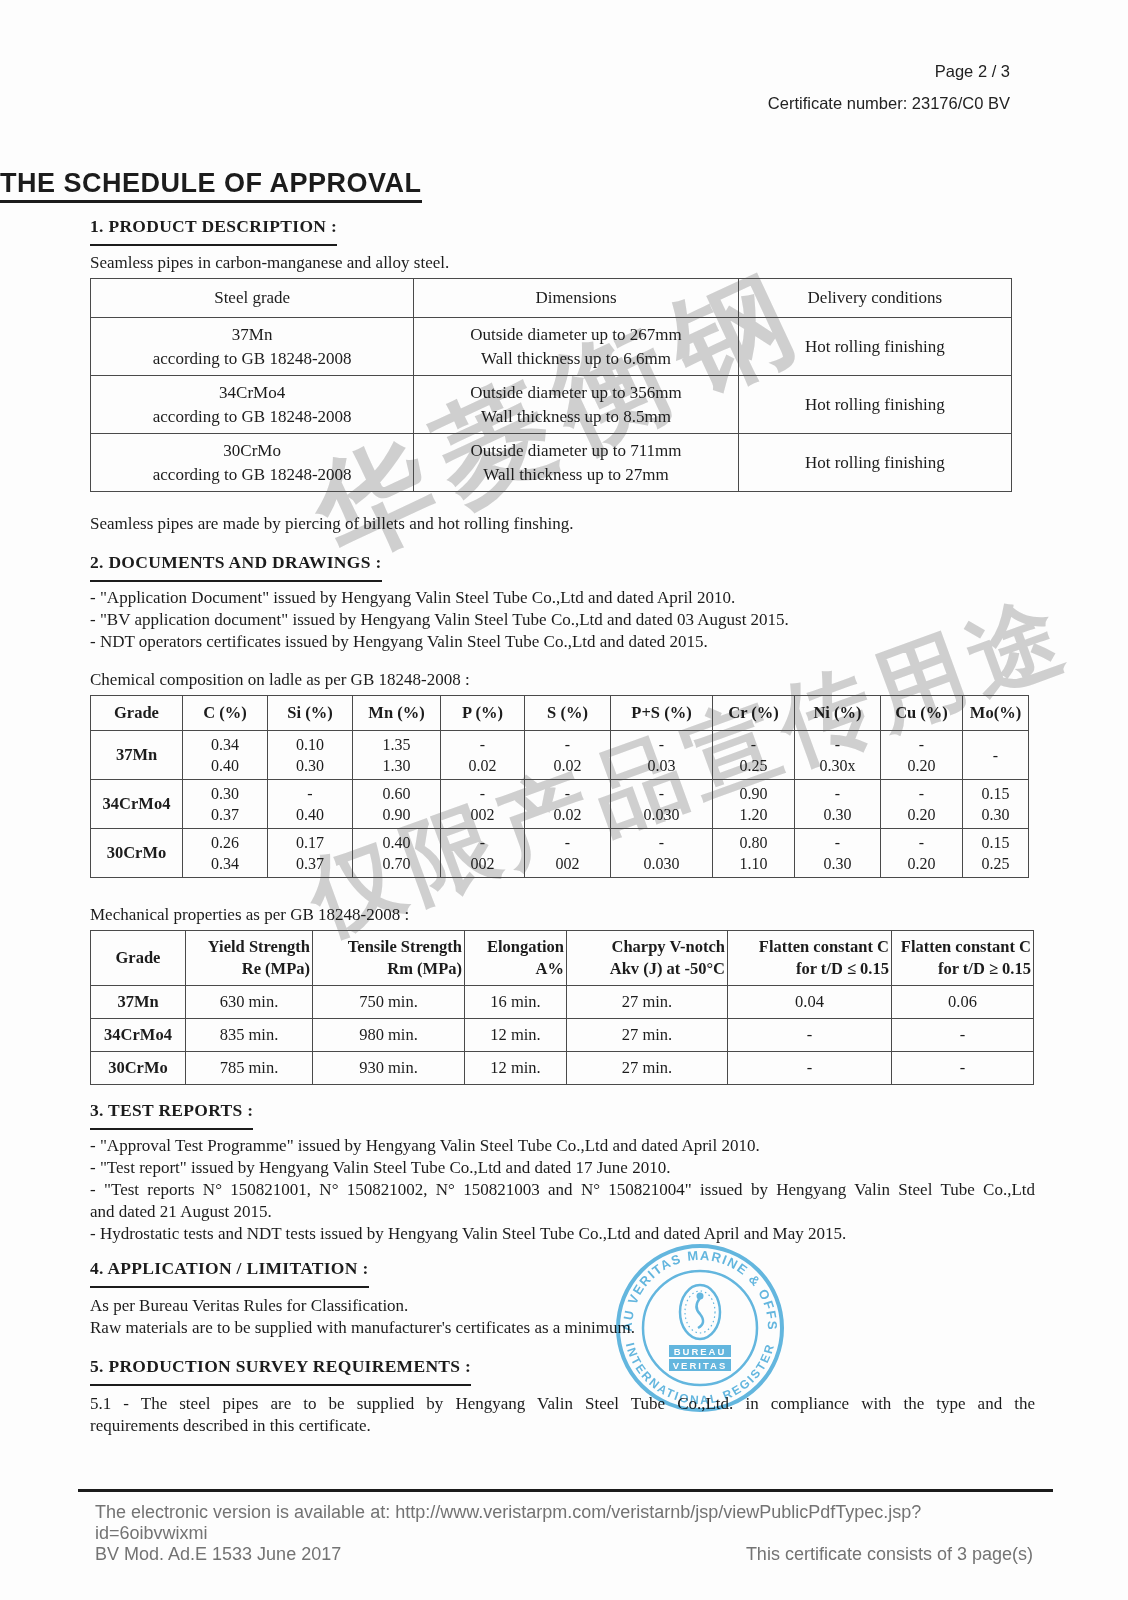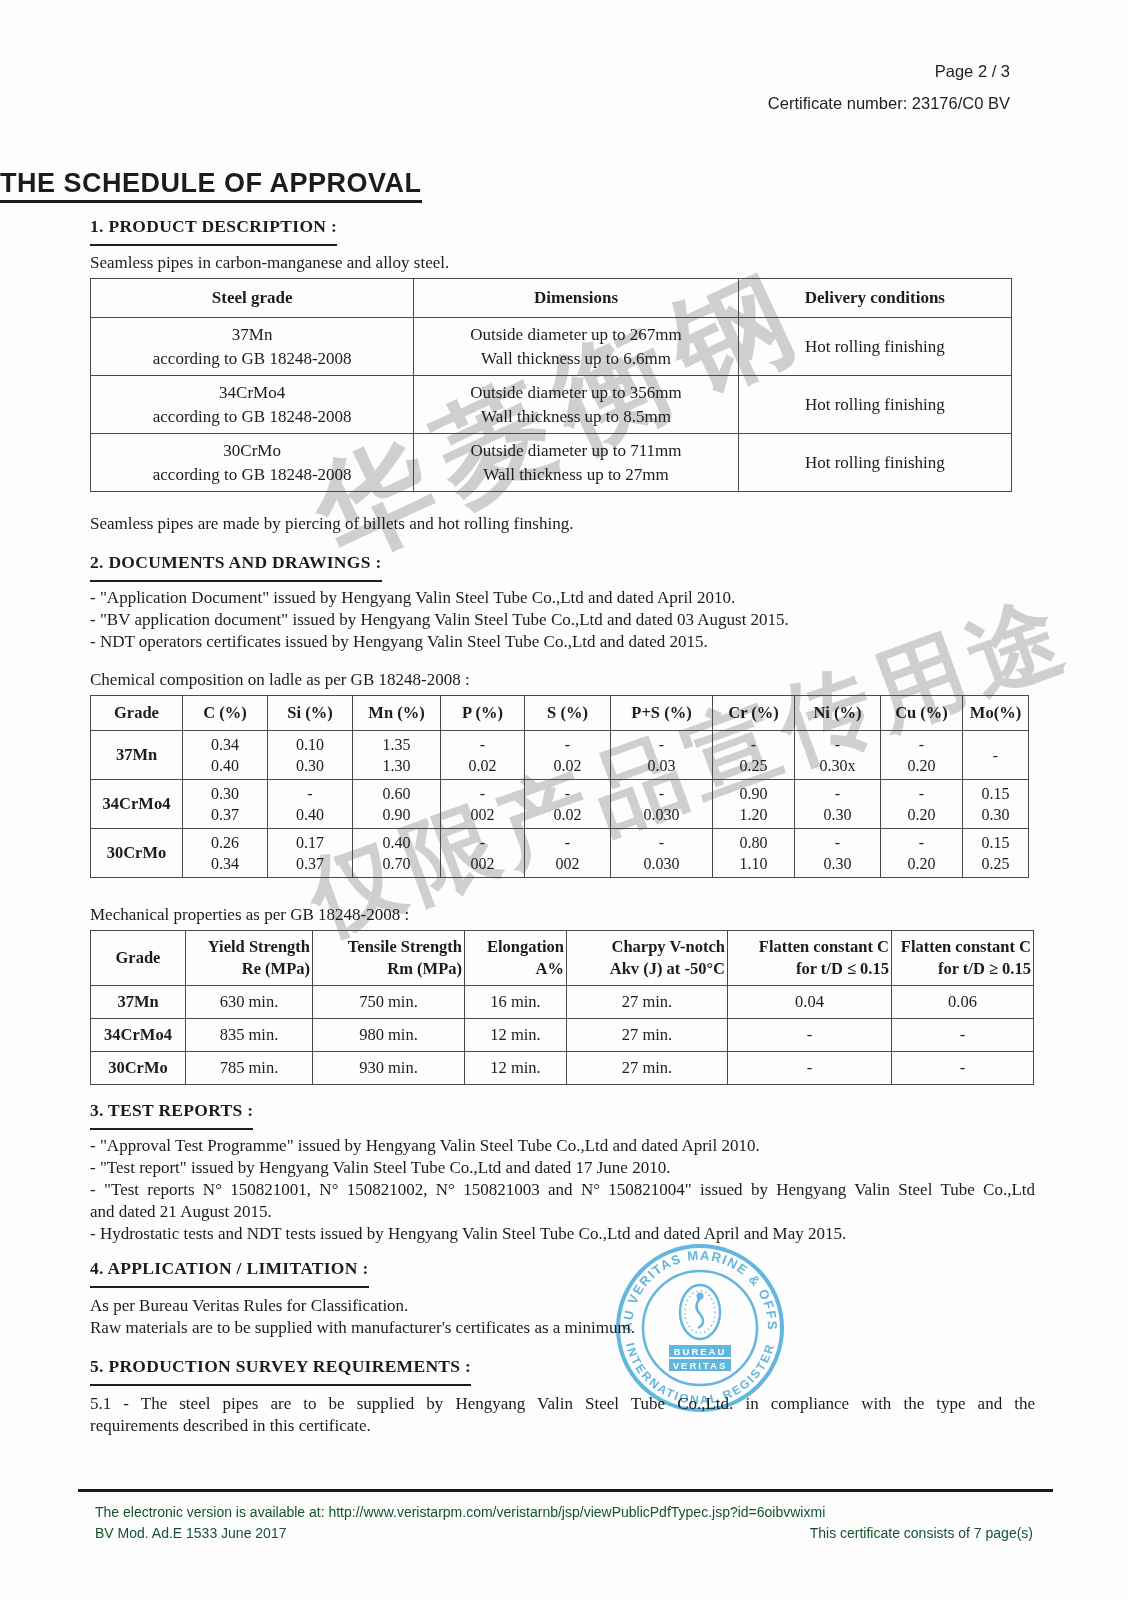--- a/index.html
+++ b/index.html
@@ -16,21 +16,21 @@
   .content{position:absolute;left:90px;top:215px;width:945px;z-index:2;font-size:17px;line-height:22px;}
   .sec-h{margin:0;font-size:17.5px;line-height:22px;font-weight:bold;}
   .sec-h span{border-bottom:2px solid #1c1c1c;padding-bottom:8px;letter-spacing:.3px;}
   .mt4{margin-top:4px}.mt12{margin-top:12px}.mt14{margin-top:14px}.mt16{margin-top:16px}
   .mt19{margin-top:15px}.mt21{margin-top:21px}.mt26{margin-top:26px}
   table{border-collapse:collapse;table-layout:fixed;}
   td,th{border:1px solid #4a4a4a;text-align:center;vertical-align:middle;padding:0 2px;
         overflow:hidden;background:transparent;}
   
   .t-prod{width:922px;}
-  .t-prod th{height:38px;font-size:17px;font-weight:bold;}
+  .t-prod th{height:38px;font-size:17px;font-weight:normal;}
   .t-prod td{height:57px;font-size:17px;}
   .t-prod td div{line-height:24px;}
   
   .t-chem{width:938px;font-size:16px;}
   .t-chem th{height:34px;font-size:16.5px;font-weight:bold;}
   .t-chem td{height:48px;}
   .t-chem td div{line-height:21px;}
   .t-chem .g{font-weight:bold;font-size:16.5px;}
   
   .t-mech{width:943px;font-size:16.5px;}
@@ -43,21 +43,21 @@
   .wm{position:absolute;z-index:1;color:rgba(170,170,170,.55);font-family:"DejaVu Sans",sans-serif;
       font-weight:bold;white-space:nowrap;transform-origin:0 0;pointer-events:none;}
   .wm1{left:290px;top:455px;font-size:115px;letter-spacing:16px;transform:rotate(-25deg);}
   .wm2{left:292px;top:845px;font-size:92px;letter-spacing:8px;transform:rotate(-20deg);}
   
   .stamp{position:absolute;left:612px;top:1240px;width:176px;height:176px;z-index:3;
          mix-blend-mode:multiply;opacity:.92;}
   
   .f-rule{position:absolute;left:78px;top:1489px;width:975px;height:3px;background:#1c1c1c;z-index:2;}
   .footer{position:absolute;left:95px;top:1502px;width:938px;z-index:2;
-          font-family:"Liberation Sans",sans-serif;font-size:14px;color:#14532d;line-height:21px;}
+          font-family:"Liberation Sans",sans-serif;font-size:18px;color:#737373;line-height:21px;}
   .f-row{display:flex;justify-content:space-between;}
 </style>
 </head>
 <body>
 
 <div class="page">
 
   <div class="wm wm1">华菱衡钢</div>
   <div class="wm wm2">仅限产品宣传用途</div>
 
@@ -412,17 +412,17 @@
       <text x="88" y="114.5" text-anchor="middle" font-family="Liberation Sans, sans-serif" font-size="9.5" font-weight="bold" letter-spacing="2" fill="#ffffff">BUREAU</text>
       <text x="88" y="128.5" text-anchor="middle" font-family="Liberation Sans, sans-serif" font-size="9.5" font-weight="bold" letter-spacing="2" fill="#ffffff">VERITAS</text>
     </svg>
   </div>
 
   <div class="f-rule"></div>
   <div class="footer">
     <div>The electronic version is available at: http://www.veristarpm.com/veristarnb/jsp/viewPublicPdfTypec.jsp?id=6oibvwixmi</div>
     <div class="f-row">
       <span>BV Mod. Ad.E 1533 June 2017</span>
-      <span>This certificate consists of 7 page(s)</span>
+      <span>This certificate consists of 3 page(s)</span>
     </div>
   </div>
 
 </div>
 
 </body></html>

